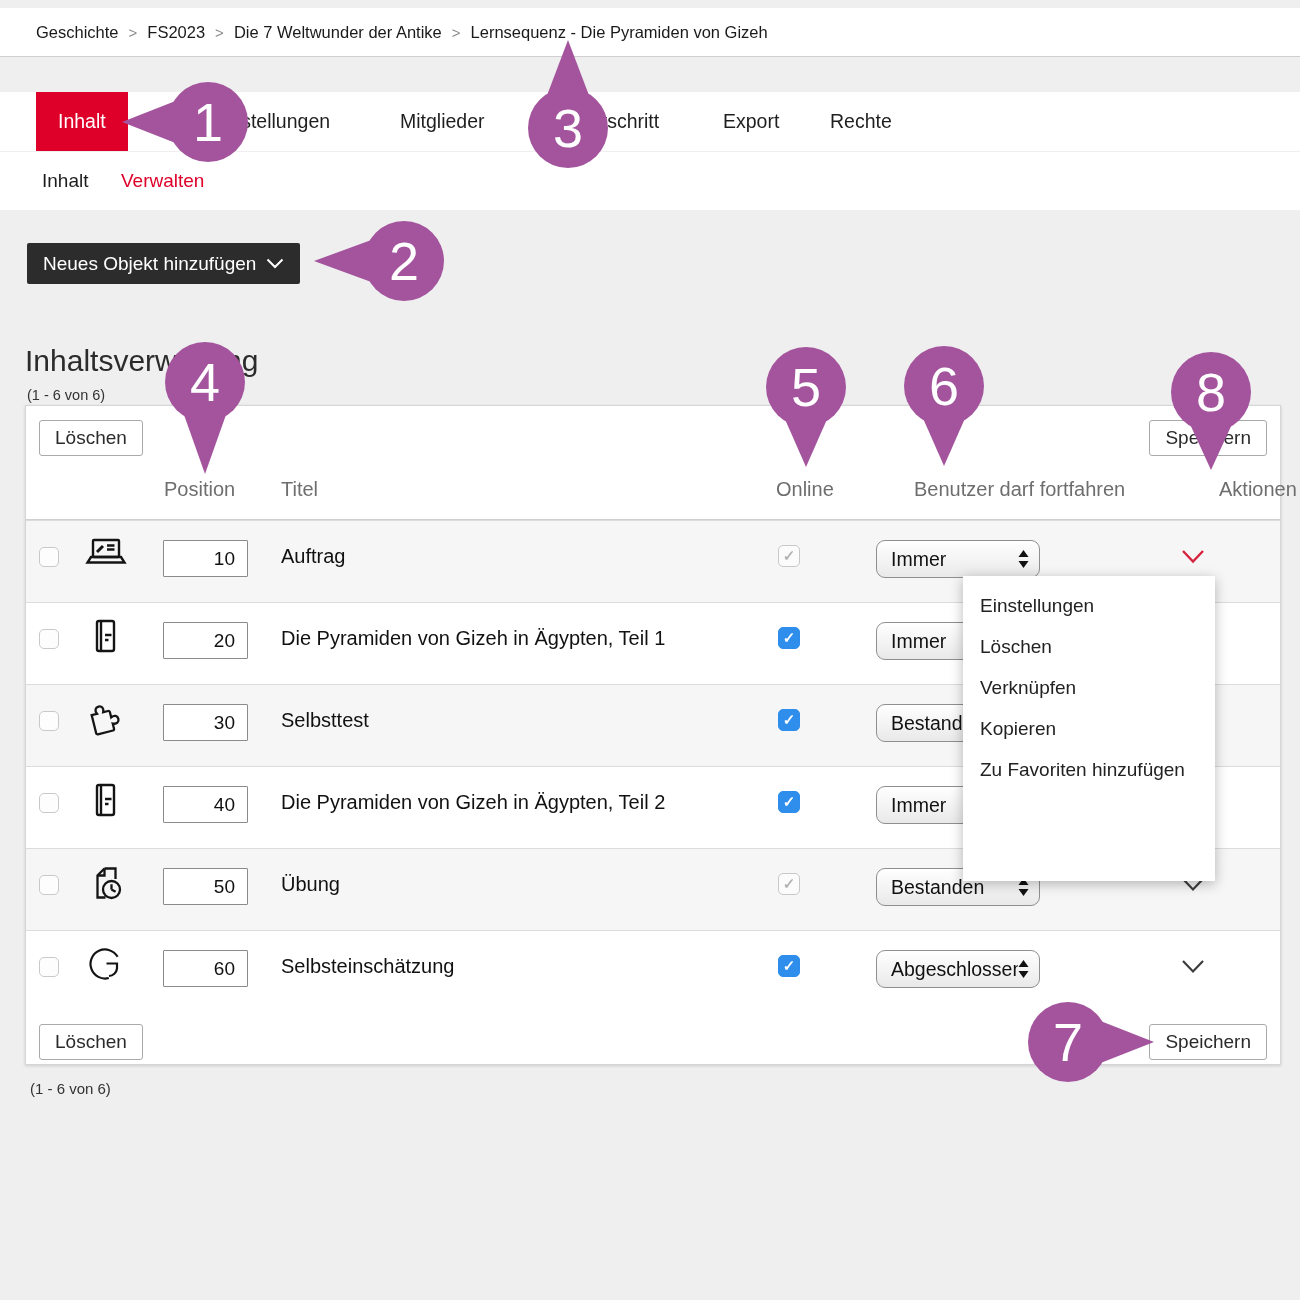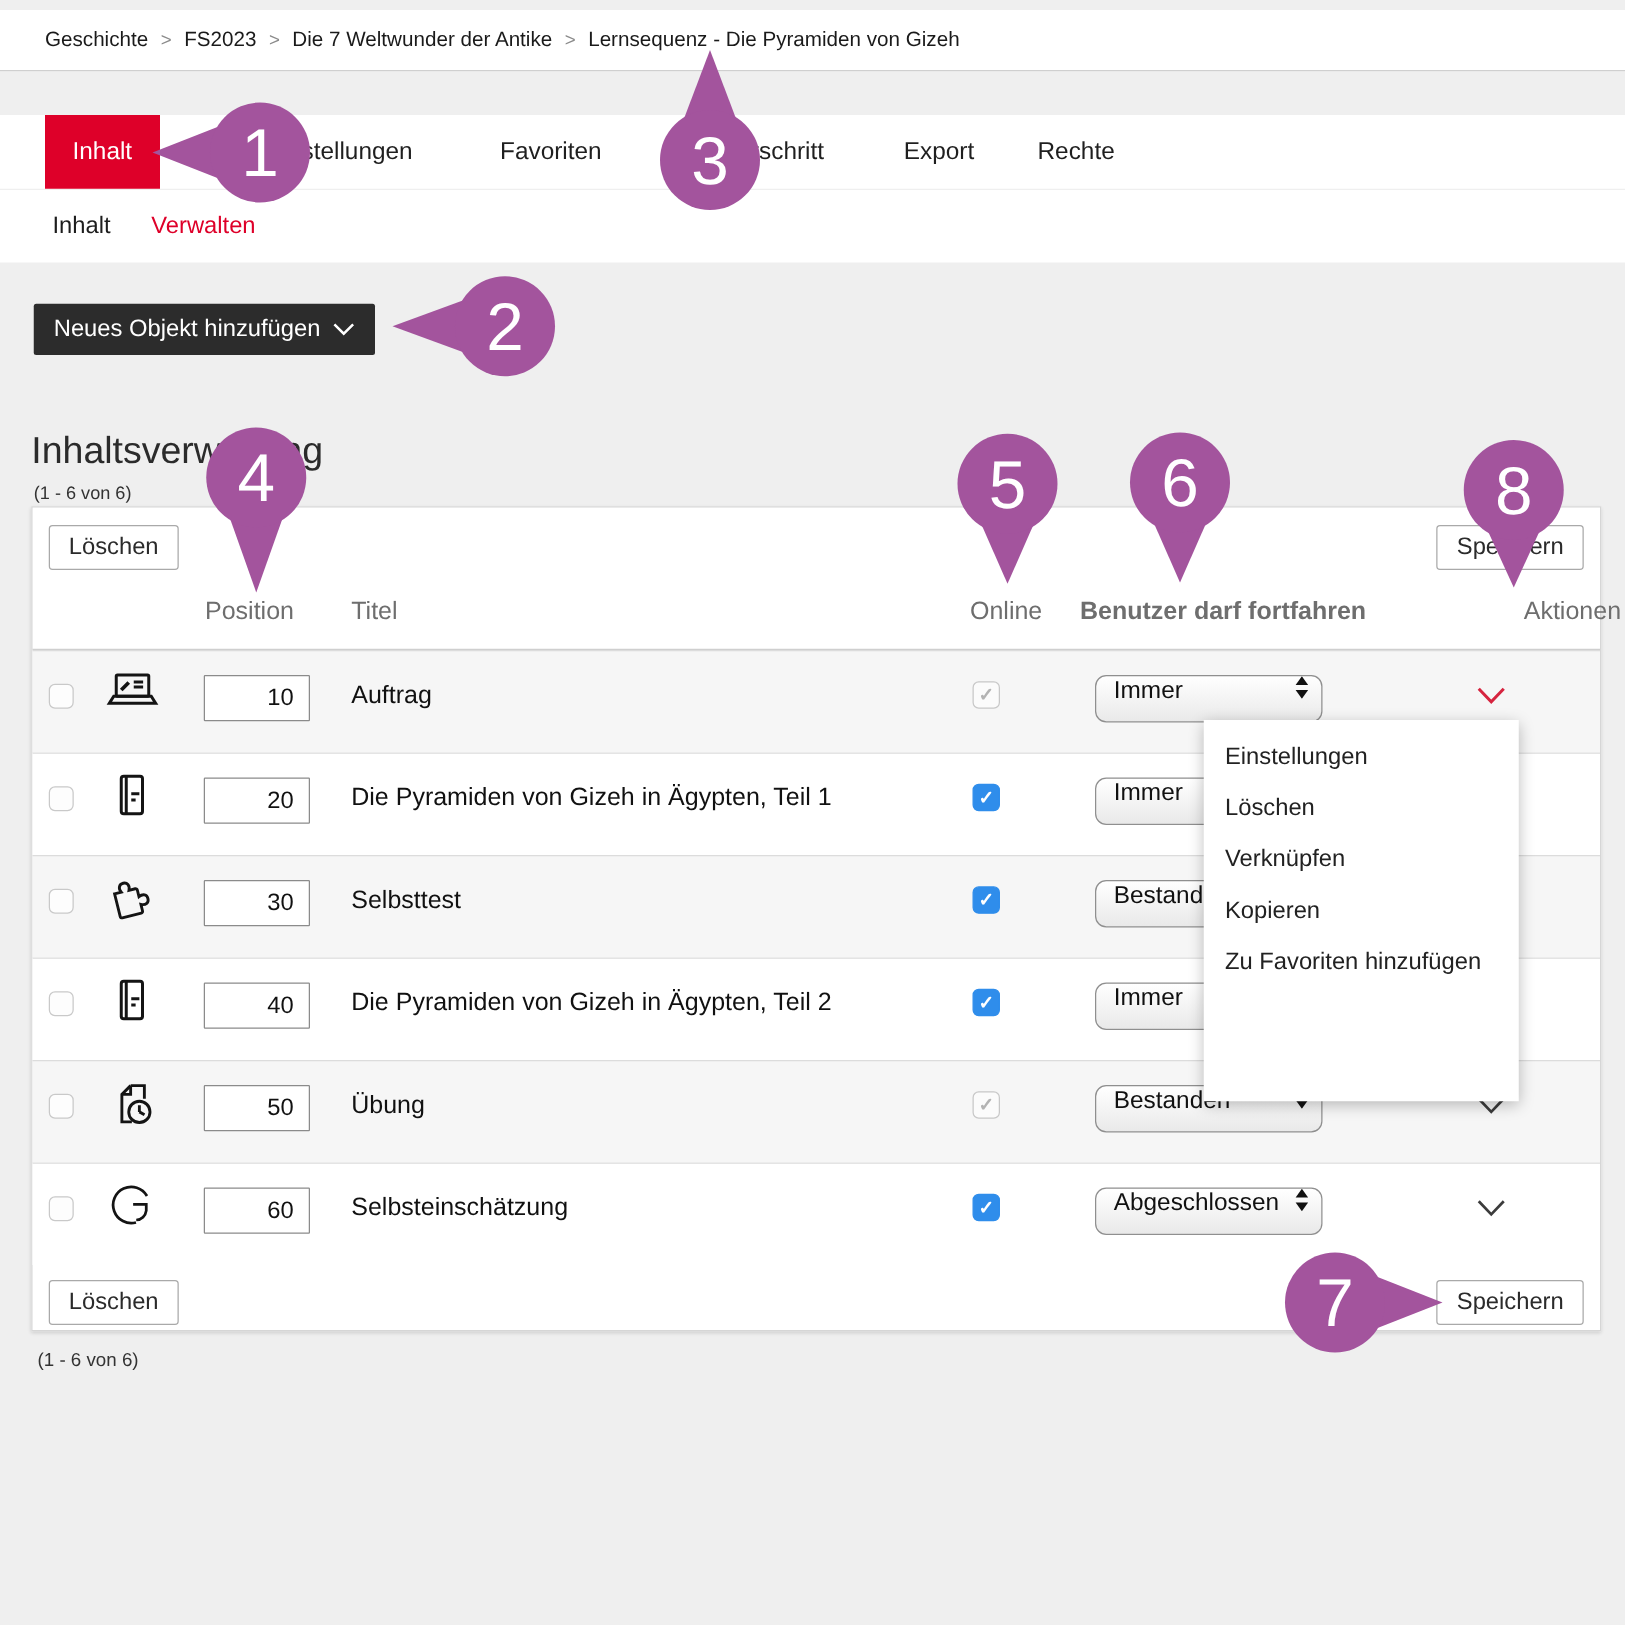--- a/index.html
+++ b/index.html
@@ -79,24 +79,24 @@
   }
   .rtitle { position:absolute; left:255px; top:24px; font-size:20px; color:#111; white-space:nowrap; }
   .online-cb {
     position:absolute; left:752px; top:24px; width:22px; height:22px;
     border-radius:5px; display:flex; align-items:center; justify-content:center;
     font-size:15px; font-weight:bold; cursor:pointer;
   }
   .online-cb.checked { background:#2f8deb; border:1px solid #2f8deb; color:#ffffff; }
   .online-cb.checked-disabled { background:#fbfbfb; border:1px solid #c8c8c8; color:#b3b3b3; }
   .sel {
-    position:absolute; left:850px; top:19px; width:182px; height:38px;
+    position:absolute; left:850px; top:19px; width:164px; height:38px;
     border:1px solid #8f8f8f; border-radius:9px;
     background:linear-gradient(#ffffff,#e9e9e9);
-    display:flex; align-items:flex-start; cursor:pointer;
+    display:flex; align-items:center; cursor:pointer;
   }
   .sel-text { font-size:19.5px; color:#111; padding-left:14px; flex:1; white-space:nowrap; overflow:hidden; }
   .sel-arrows { margin-right:10px; flex:0 0 auto; }
   .act { position:absolute; left:1155px; top:28px; width:24px; height:16px; cursor:pointer; }
   
   .menu {
     position:absolute; left:963px; top:576px; width:252px; height:305px;
     background:#ffffff; box-shadow:0 3px 12px rgba(0,0,0,.28); z-index:40;
     padding-top:9px;
   }
@@ -110,21 +110,21 @@
 
 <div id="screen">
 
   <div class="crumbbar">
     <span class="crumb">Geschichte</span><span class="crumb-sep">&gt;</span><span class="crumb">FS2023</span><span class="crumb-sep">&gt;</span><span class="crumb">Die 7 Weltwunder der Antike</span><span class="crumb-sep">&gt;</span><span class="crumb">Lernsequenz - Die Pyramiden von Gizeh</span>
   </div>
 
   <div class="tabbar">
     <div class="tab-active" style="left:36px;">Inhalt</div>
     <div class="tab" style="left:213px;">Einstellungen</div>
-    <div class="tab" style="left:400px;">Favoriten</div>
+    <div class="tab" style="left:400px;">Mitglieder</div>
     <div class="tab" style="left:540px;">Lernfortschritt</div>
     <div class="tab" style="left:723px;">Export</div>
     <div class="tab" style="left:830px;">Rechte</div>
   </div>
 
   <div class="subtabbar">
     <div class="subtab" style="left:42px;">Inhalt</div>
     <div class="subtab on" style="left:121px;">Verwalten</div>
   </div>
 
@@ -138,21 +138,21 @@
   <div class="heading">Inhaltsverwaltung</div>
   <div class="range-top">(1 - 6 von 6)</div>
 
   <div class="card">
     <button class="btn" style="left:13px; top:14px;">Löschen</button>
     <button class="btn" style="right:13px; top:14px;">Speichern</button>
 
     <div class="col-head" style="left:138px;">Position</div>
     <div class="col-head" style="left:255px;">Titel</div>
     <div class="col-head" style="left:750px;">Online</div>
-    <div class="col-head" style="left:838px;font-weight:bold;">Benutzer darf fortfahren</div>
+    <div class="col-head" style="left:888px;">Benutzer darf fortfahren</div>
     <div class="col-head" style="left:1193px;">Aktionen</div>
     <div class="head-rule"></div>
 
     <div class="row odd" style="top:114px;">
       <div class="rowcb"></div>
       <svg class="ticon" viewBox="0 0 46 46" fill="none" stroke="#141414" stroke-width="2.4">
         <rect x="10" y="8" width="26" height="17" rx="1"></rect>
         <path d="M14,20 L20,14" stroke-width="3"></path>
         <path d="M24,13.5 H31.5 M24,17.5 H31.5"></path>
         <path d="M8,25 H38 L41.5,30.5 H4.5 Z"></path>

